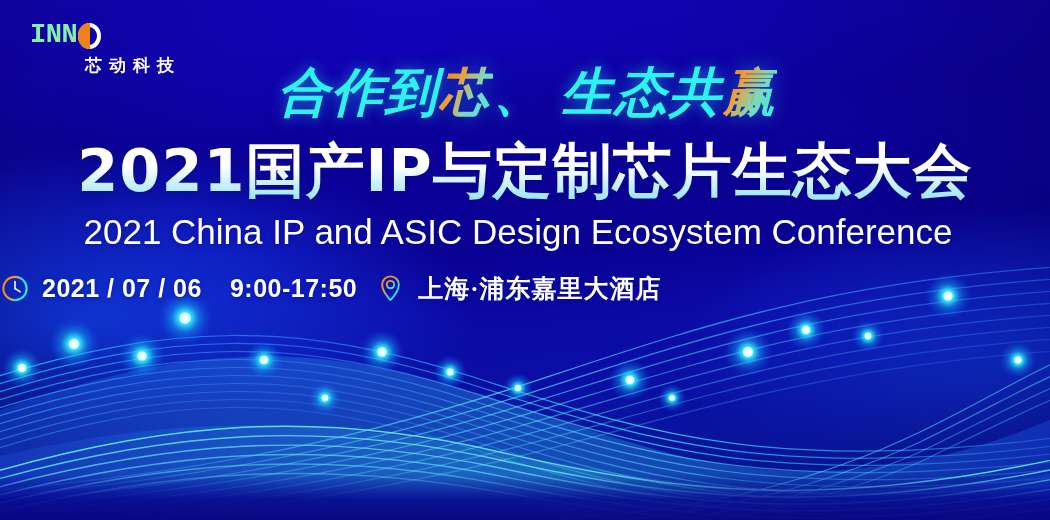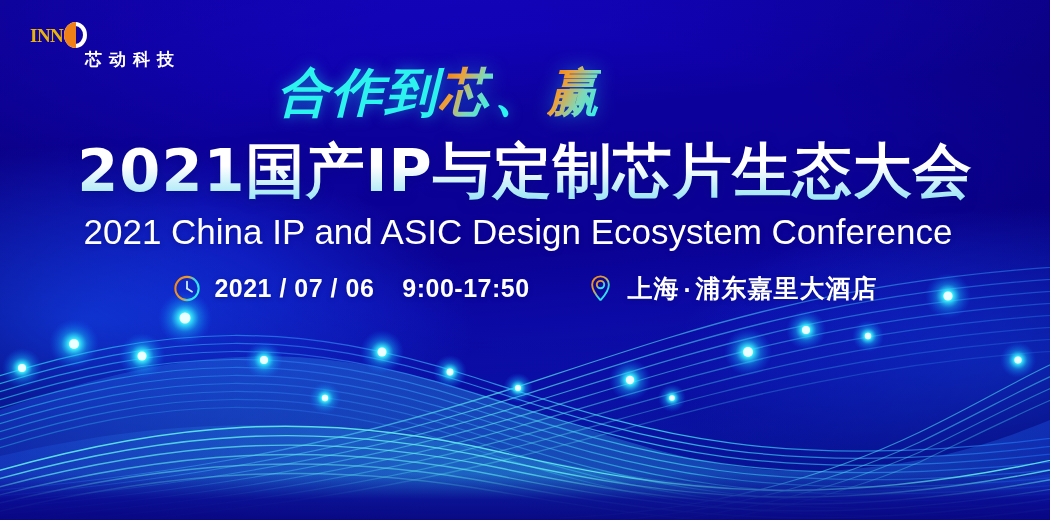--- a/index.html
+++ b/index.html
@@ -20,30 +20,30 @@
     background:radial-gradient(ellipse 78% 70% at 50% 34%, rgba(0,0,0,0) 40%, rgba(2,0,70,.55) 100%);}
   .bottom-band{position:absolute;left:0;right:0;bottom:0;height:46px;
     background:linear-gradient(180deg,rgba(9,6,150,0) 0%,rgba(8,5,140,.85) 55%,rgba(8,4,128,.95) 100%);}
   svg.waves{position:absolute;left:0;bottom:0;width:1050px;height:260px;}
   svg.poles{position:absolute;left:0;top:0;width:1050px;height:520px;}
 
   
   .logo{position:absolute;left:30px;top:22px;width:200px;}
   .logo-word{display:flex;align-items:center;justify-content:flex-start;}
   .logo-word span{
-    color:#eab308;font-weight:bold;font-size:19px;letter-spacing:-0.5px;
-    font-family:Liberation Serif, serif;line-height:1;}
+    color:#86efac;font-weight:bold;font-size:27px;letter-spacing:-0.5px;
+    font-family:Liberation Mono, monospace;line-height:1;}
   .logo-o{position:relative;display:inline-block;width:23px;height:26px;margin:0 1px;}
   .logo-o .ring{position:absolute;inset:0;border:4.5px solid #fff;border-radius:50%;box-sizing:border-box;}
   .logo-o .half{position:absolute;left:0;top:0;width:50%;height:100%;overflow:hidden;}
   .logo-o .half i{position:absolute;left:0;top:0;width:23px;height:26px;
     border:4.5px solid #F08018;border-radius:50%;box-sizing:border-box;
     background:#F08018;}
   .logo-cn{color:#fff;font-size:17px;letter-spacing:7px;text-align:center;
-    padding-left:6px;font-family:"DejaVu Sans",sans-serif;font-weight:600;}
+    margin-top:5px;padding-left:6px;font-family:"DejaVu Sans",sans-serif;font-weight:600;}
 
   
   .tagline{position:absolute;left:277px;top:46px;width:540px;height:92px;
     display:flex;align-items:center;}
   .calli{font-family:"DejaVu Sans","Liberation Sans",sans-serif;
     font-size:52px;font-weight:bold;font-style:italic;line-height:1;
     letter-spacing:2px;}
   .calli.c-cyan{color:#2DF3EE;
     text-shadow:0 0 14px rgba(25,220,230,.55);}
   .calli.c-mix{
@@ -60,26 +60,26 @@
     -webkit-background-clip:text;background-clip:text;color:transparent;
     -webkit-text-fill-color:transparent;
     filter:drop-shadow(0 2px 6px rgba(0,10,120,.5));}
   .title-en{position:absolute;left:0;right:14px;top:212px;text-align:center;
     color:#FFFFFF;font-size:35px;font-weight:400;letter-spacing:0px;
     font-family:"Liberation Sans",sans-serif;
     text-shadow:0 1px 5px rgba(0,10,120,.45);}
 
   
   .meta{position:absolute;left:0;right:0;top:272px;display:flex;
-    align-items:center;justify-content:center;gap:56px;}
+    align-items:center;gap:19px;}
   .meta-item{display:flex;align-items:center;gap:12px;}
   .meta-text{color:#FFFFFF;font-size:25px;font-weight:bold;letter-spacing:.5px;
     font-family:"Liberation Sans","DejaVu Sans",sans-serif;white-space:nowrap;
     text-shadow:0 1px 4px rgba(0,10,120,.5);}
-  .meta-text.cn{font-family:Liberation Mono, monospace;letter-spacing:1px;font-weight:600;}
+  .meta-text.cn{font-family:Liberation Serif, serif;letter-spacing:1px;font-weight:600;}
   .icon-wrap{width:30px;height:31px;flex:none;}
 </style>
 </head>
 <body>
 
 <div id="banner">
 
   <div class="bg-base"></div>
   <div class="bg-vignette"></div>
 
@@ -232,20 +232,21 @@
           </i>
       </span>
     </div>
     <div class="logo-cn">芯动科技</div>
   </div>
 
   <div class="tagline">
     <span class="calli c-cyan">合作到</span>
     <span class="calli c-mix">芯</span>
     <span class="calli c-cyan mark">、</span>
+    <span class="calli c-cyan" style="margin-left:14px">生态共</span>
     <span class="calli c-mix">赢</span>
   </div>
 
   <div class="title-cn">2021国产IP与定制芯片生态大会</div>
   <div class="title-en">2021 China IP and ASIC Design Ecosystem Conference</div>
 
   <div class="meta">
 
     <div class="meta-item">
       <span class="icon-wrap">

